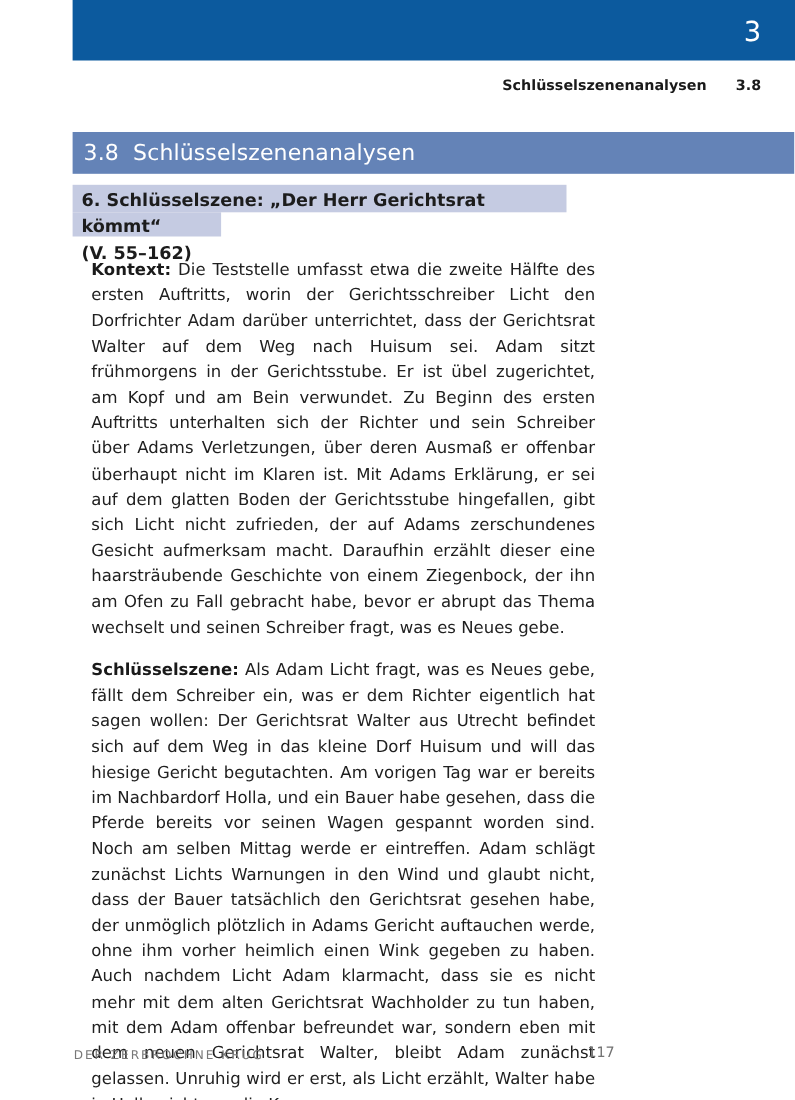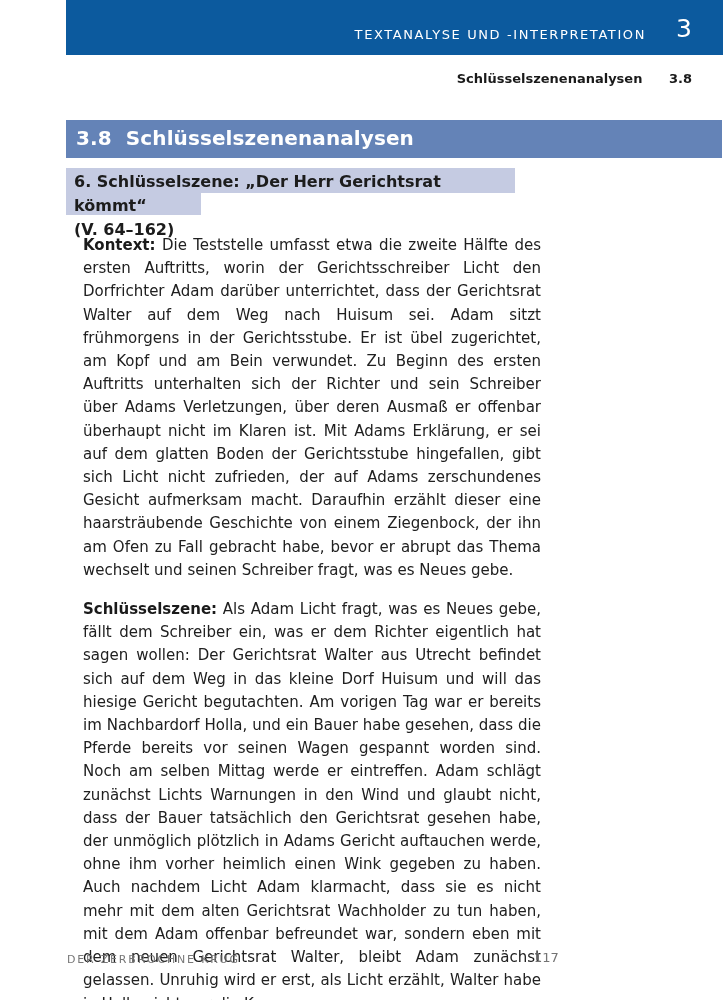--- a/index.html
+++ b/index.html
@@ -62,21 +62,21 @@
       height: 38px;
       background: #6483b7;
     }
     .section-bar .section-title {
       position: absolute;
       left: 10px;
       top: 6px;
       font-family: "DejaVu Sans", sans-serif;
       font-size: 20px;
       color: #ffffff;
-      font-weight: 700;
+      font-weight: 400;
       letter-spacing: 0.1px;
     }
     .sub-box-1 {
       position: absolute;
       left: 66px;
       top: 168px;
       width: 449px;
       height: 25px;
       background: #c5cbe2;
     }
@@ -134,38 +134,37 @@
       top: 950px;
       font-family: "DejaVu Sans", sans-serif;
       font-size: 13px;
       color: #737373;
     }
   </style>
 </head>
 <body>
 
 <div class="top-bar">
-  <span class="chapter-title">TEXTANALYSE UND -INTERPRETATION</span>
   <span class="chapter-number">3</span>
 </div>
 
 <div class="running-head">
   <span class="rh-title">Schlüsselszenenanalysen</span>
   <span class="rh-number">3.8</span>
 </div>
 
 <div class="section-bar">
   <span class="section-title" style="white-space: pre;">3.8  Schlüsselszenenanalysen</span>
 </div>
 
 <div class="sub-box-1"></div>
 <div class="sub-box-2"></div>
 <div class="sub-title">
   <div>6. Schlüsselszene: „Der Herr Gerichtsrat kömmt“</div>
-  <div>(V. 64–162)</div>
+  <div>(V. 55–162)</div>
 </div>
 
 <div class="body-text">
   <p><span class="lead">Kontext:</span><span> Die Teststelle umfasst etwa die zweite Hälfte des ersten Auftritts, worin der Gerichtsschreiber Licht den Dorfrichter Adam darüber unterrichtet, dass der Gerichtsrat Walter auf dem Weg nach Huisum sei. Adam sitzt frühmorgens in der Gerichtsstube. Er ist übel zugerichtet, am Kopf und am Bein verwundet. Zu Beginn des ersten Auftritts unterhalten sich der Richter und sein Schreiber über Adams Verletzungen, über deren Ausmaß er of­fenbar überhaupt nicht im Klaren ist. Mit Adams Erklärung, er sei auf dem glatten Boden der Gerichtsstube hingefallen, gibt sich Licht nicht zufrieden, der auf Adams zerschundenes Gesicht aufmerksam macht. Daraufhin erzählt dieser eine haarsträubende Geschichte von einem Ziegenbock, der ihn am Ofen zu Fall ge­bracht habe, bevor er abrupt das Thema wechselt und seinen Schreiber fragt, was es Neues gebe.</span></p>
   <p><span class="lead">Schlüsselszene:</span><span> Als Adam Licht fragt, was es Neues gebe, fällt dem Schreiber ein, was er dem Richter eigentlich hat sagen wol­len: Der Gerichtsrat Walter aus Utrecht befindet sich auf dem Weg in das kleine Dorf Huisum und will das hiesige Gericht be­gutachten. Am vorigen Tag war er bereits im Nachbardorf Holla, und ein Bauer habe gesehen, dass die Pferde bereits vor seinen Wagen gespannt worden sind. Noch am selben Mittag werde er eintreffen. Adam schlägt zunächst Lichts Warnungen in den Wind und glaubt nicht, dass der Bauer tatsächlich den Gerichtsrat gese­hen habe, der unmöglich plötzlich in Adams Gericht auftauchen werde, ohne ihm vorher heimlich einen Wink gegeben zu haben. Auch nachdem Licht Adam klarmacht, dass sie es nicht mehr mit dem alten Gerichtsrat Wachholder zu tun haben, mit dem Adam offenbar befreundet war, sondern eben mit dem neuen Gerichtsrat Walter, bleibt Adam zunächst gelassen. Unruhig wird er erst, als Licht erzählt, Walter habe in Holla nicht nur die Kassen</span></p>
 </div>
 
 <div class="footer-book">DER ZERBROCHNE KRUG</div>
 <div class="footer-page">117</div>
 

